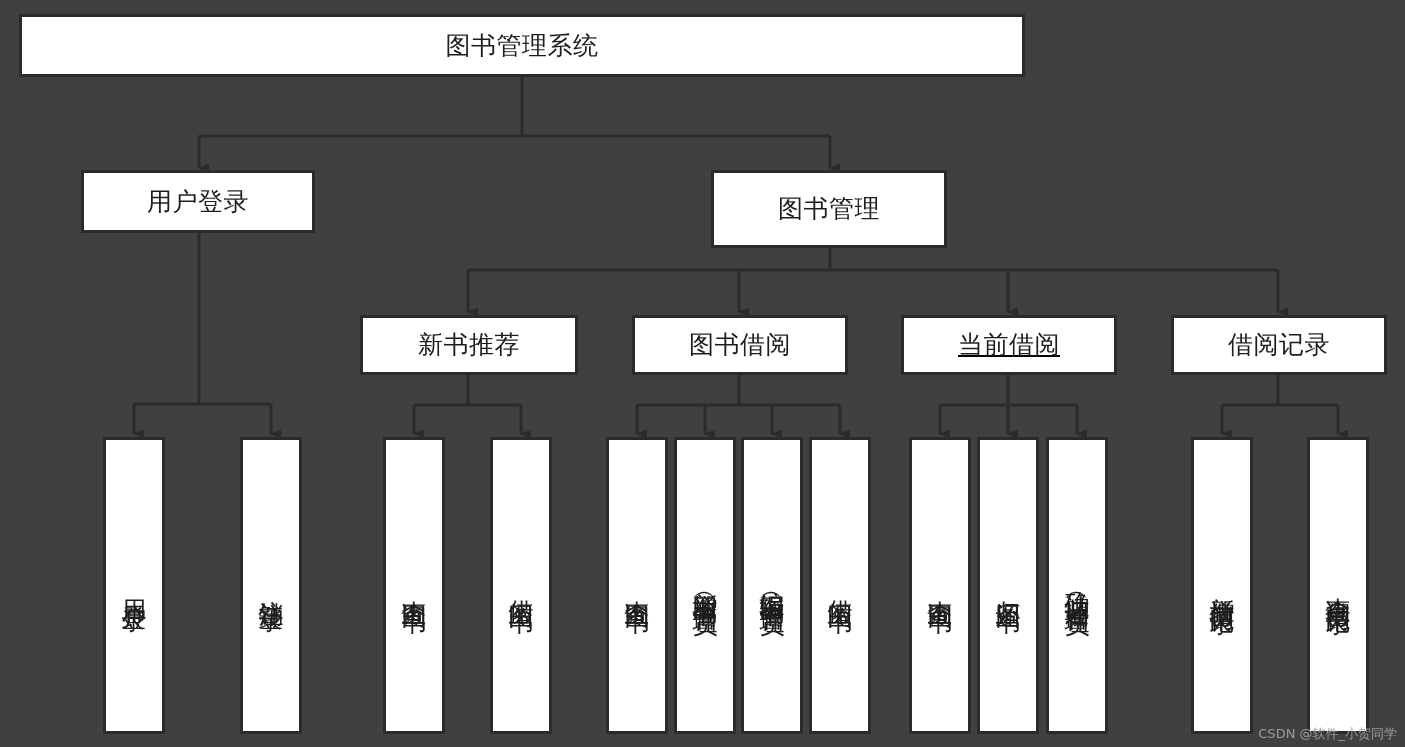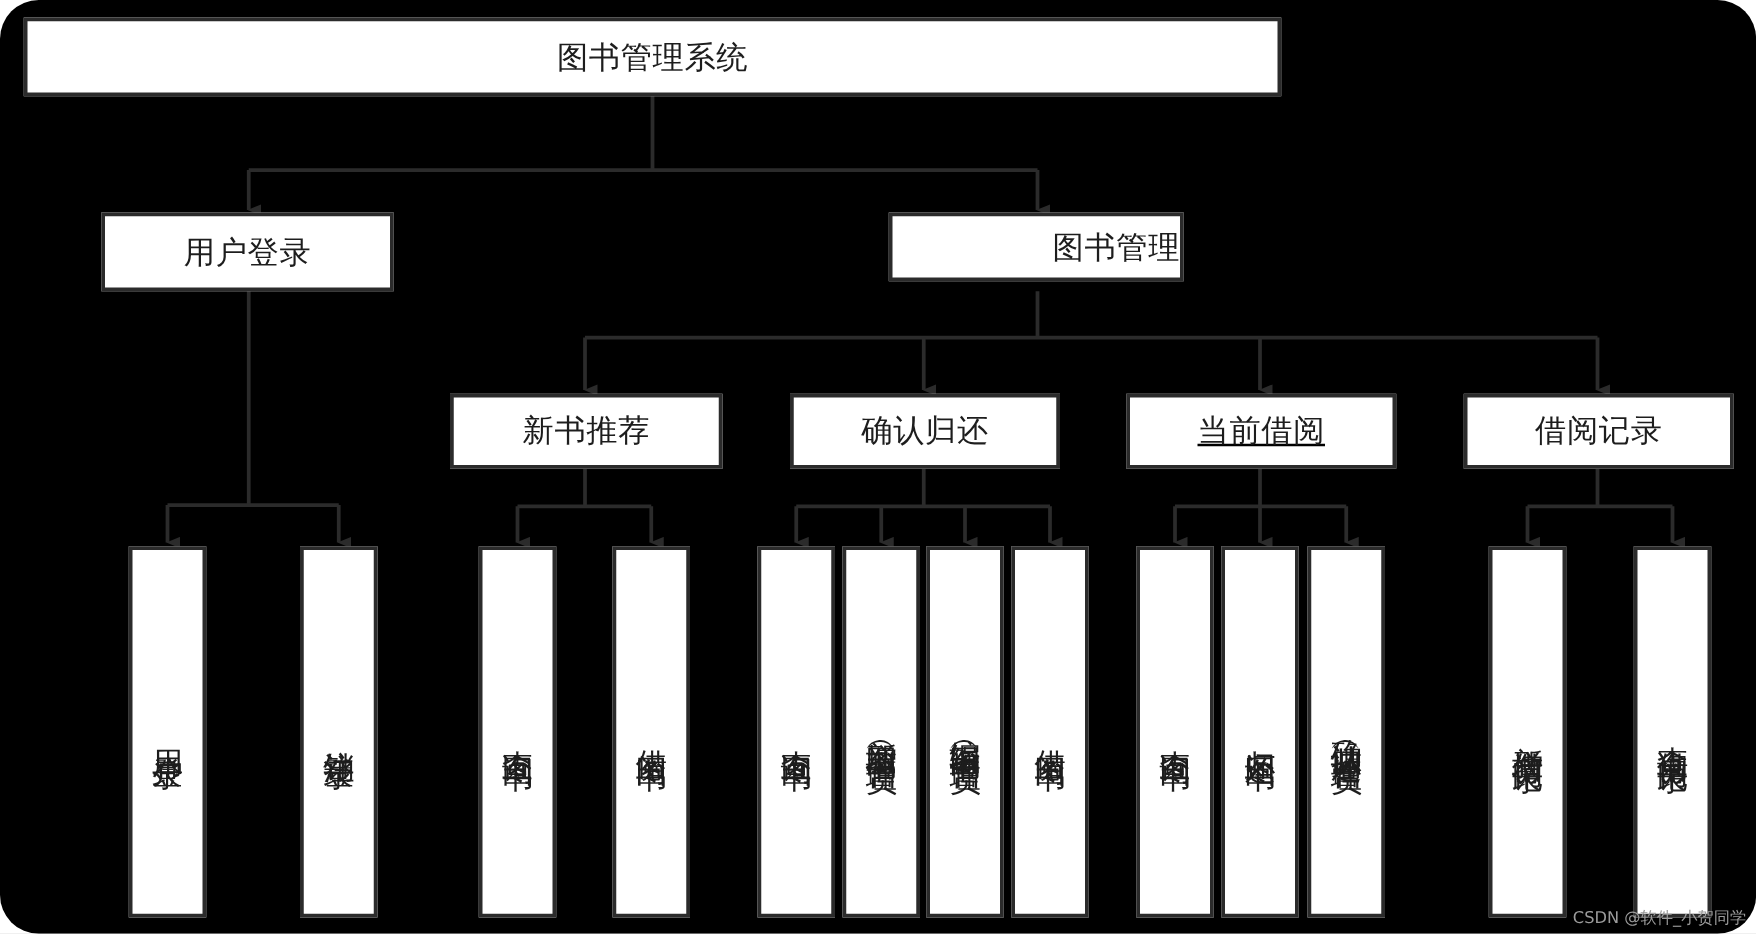--- a/index.html
+++ b/index.html
@@ -8,23 +8,22 @@
     padding: 0;
     background: #ffffff;
   }
   body {
     font-family: "DejaVu Sans", "Liberation Sans", sans-serif;
   }
   #diagram-canvas {
     position: relative;
     width: 1405px;
     height: 747px;
-    background: #000000;
+    background: #404040;
     overflow: hidden;
-    border-radius: 31px;
   }
   #edge-layer {
     position: absolute;
     left: 0;
     top: 0;
     width: 1405px;
     height: 747px;
     pointer-events: none;
   }
   .node {
@@ -138,29 +137,29 @@
     </g>
   </svg>
 
   <div class="node h root" style="left:19px; top:14px; width:1006px; height:63px;">
     <span class="node-label">图书管理系统</span>
   </div>
 
   <div class="node h" style="left:81px; top:170px; width:234px; height:63px;">
     <span class="node-label">用户登录</span>
   </div>
-  <div class="node h" style="left:711px; top:170px; width:236px; height:55px;justify-content:flex-end;">
+  <div class="node h" style="left:711px; top:170px; width:236px; height:78px;">
     <span class="node-label">图书管理</span>
   </div>
 
   <div class="node h" style="left:360px; top:315px; width:218px; height:60px;">
     <span class="node-label">新书推荐</span>
   </div>
   <div class="node h" style="left:632px; top:315px; width:216px; height:60px;">
-    <span class="node-label">确认归还</span>
+    <span class="node-label">图书借阅</span>
   </div>
   <div class="node h" style="left:901px; top:315px; width:216px; height:60px;text-decoration:underline;">
     <span class="node-label">当前借阅</span>
   </div>
   <div class="node h" style="left:1171px; top:315px; width:216px; height:60px;">
     <span class="node-label">借阅记录</span>
   </div>
 
   <div class="node v" style="left:103px; top:437px; width:62px; height:297px;">
     <span class="node-label">用户登录</span>

